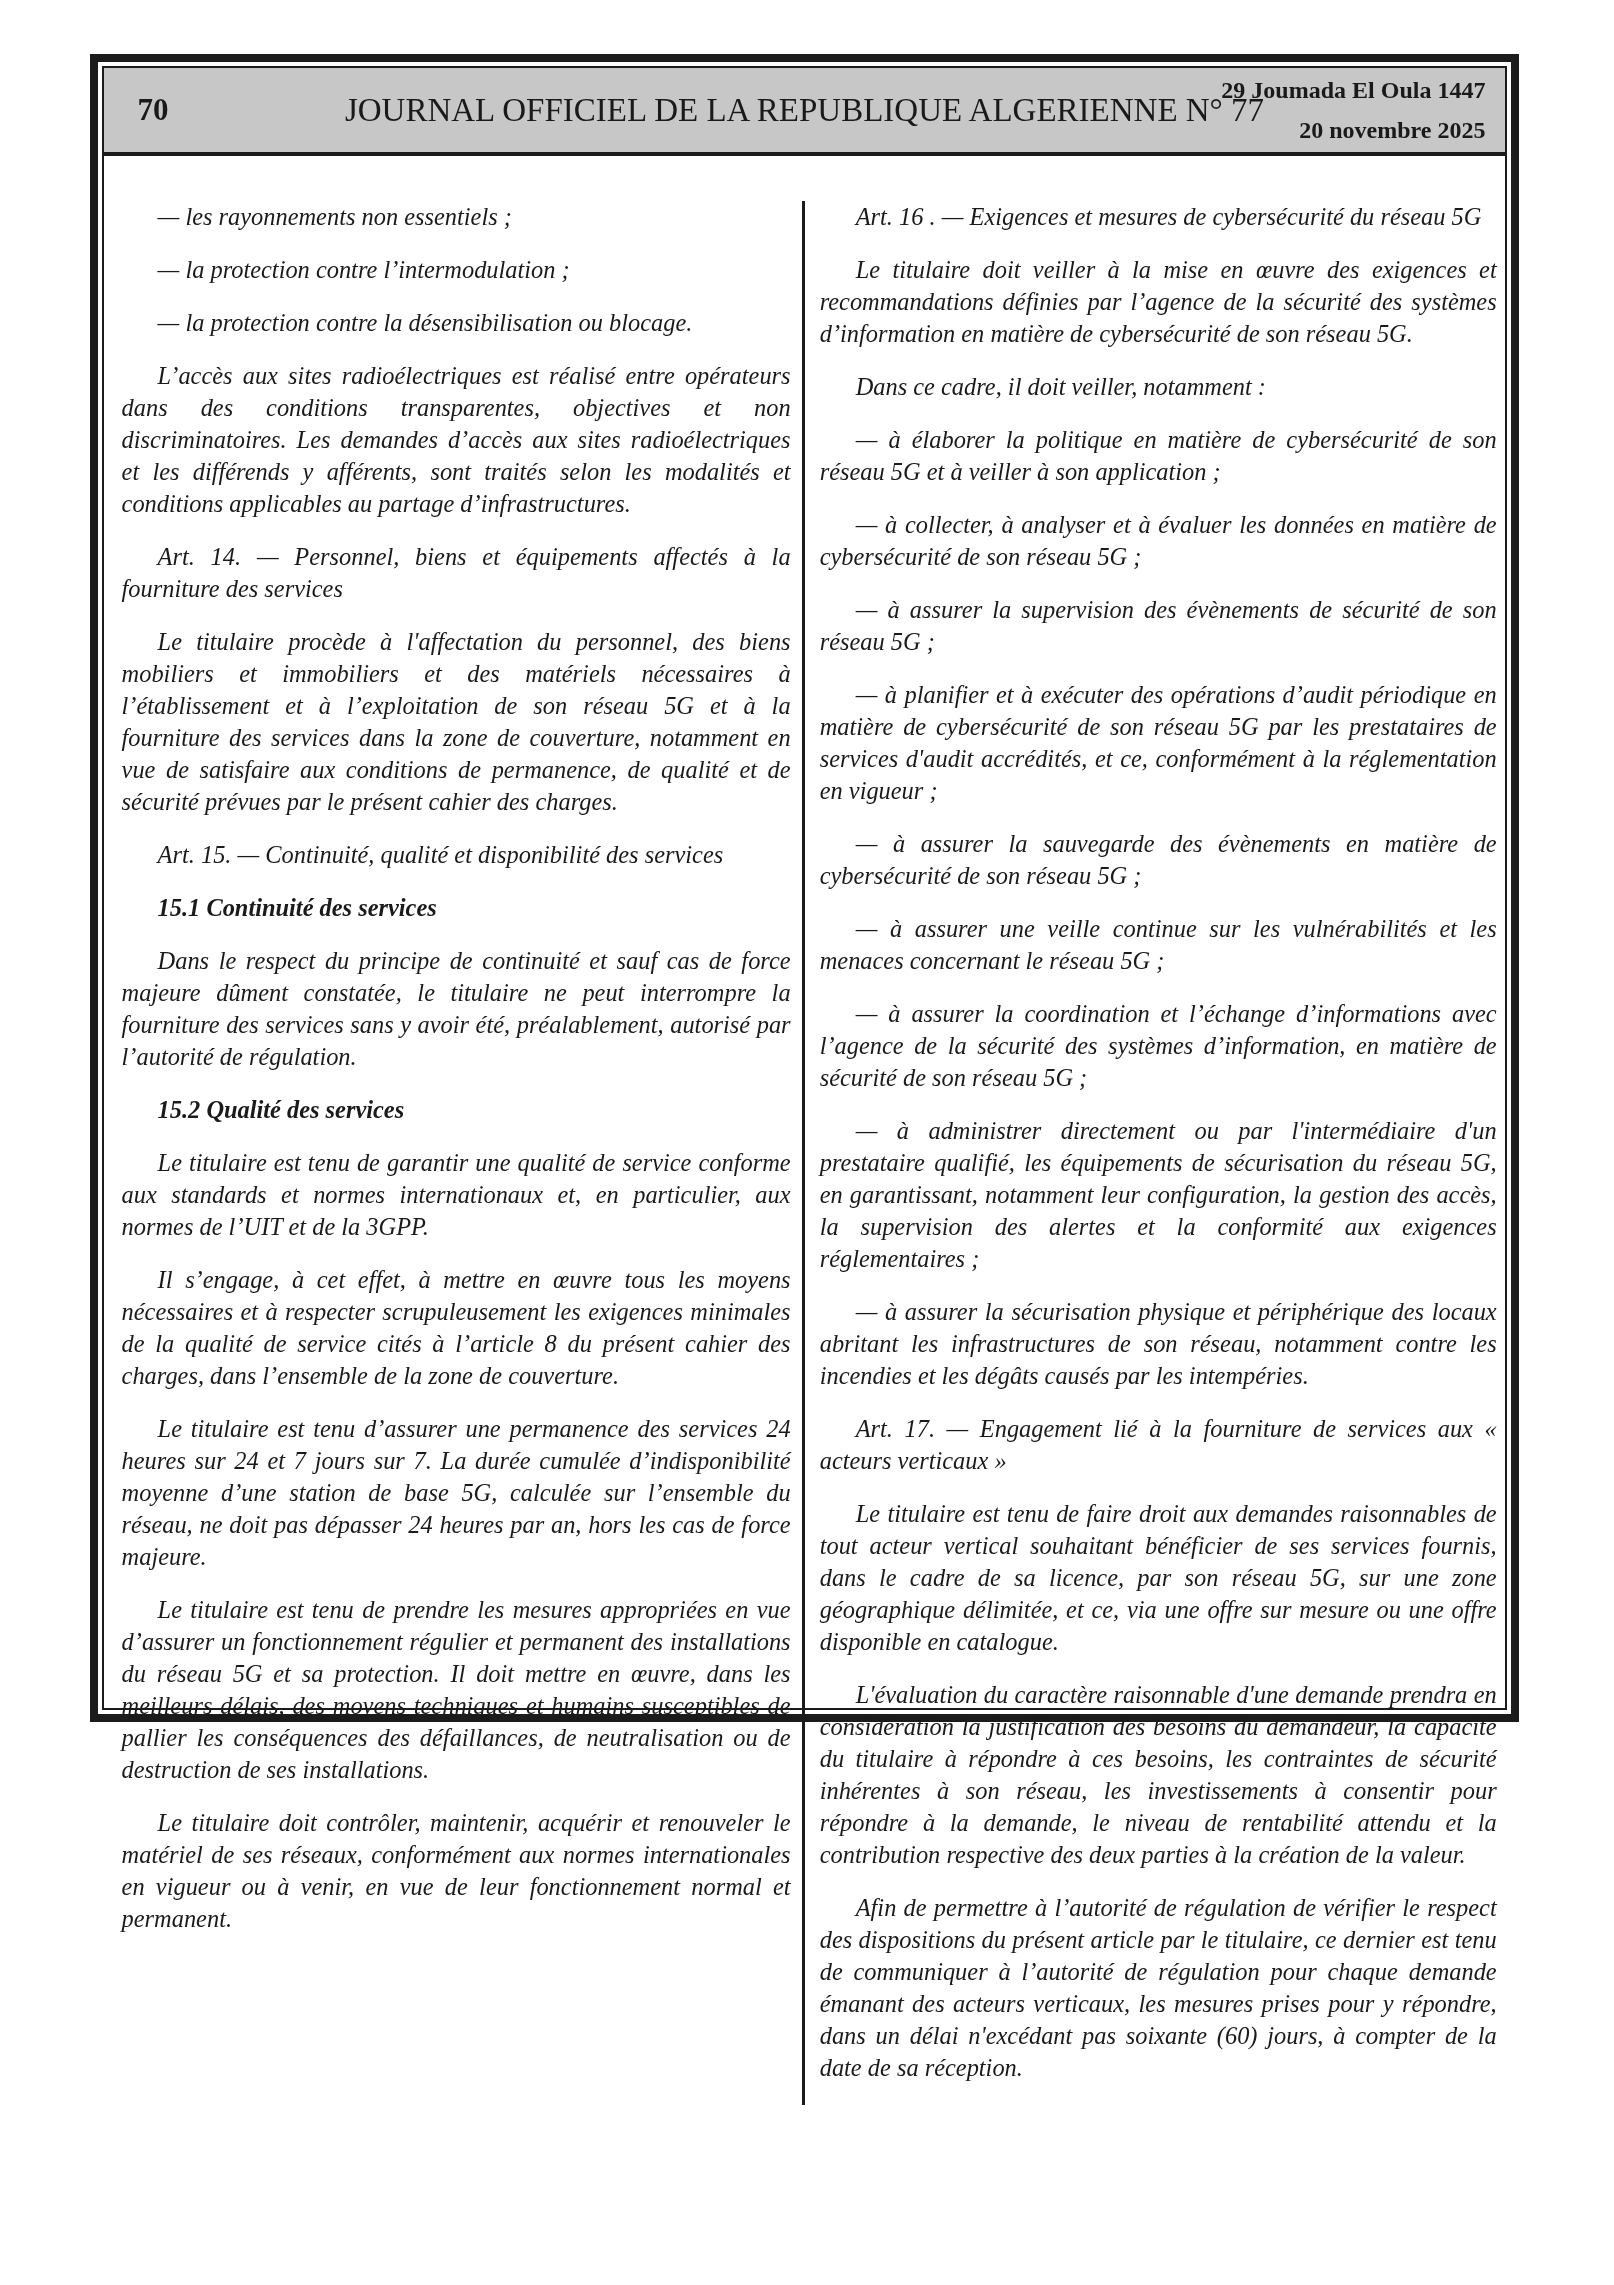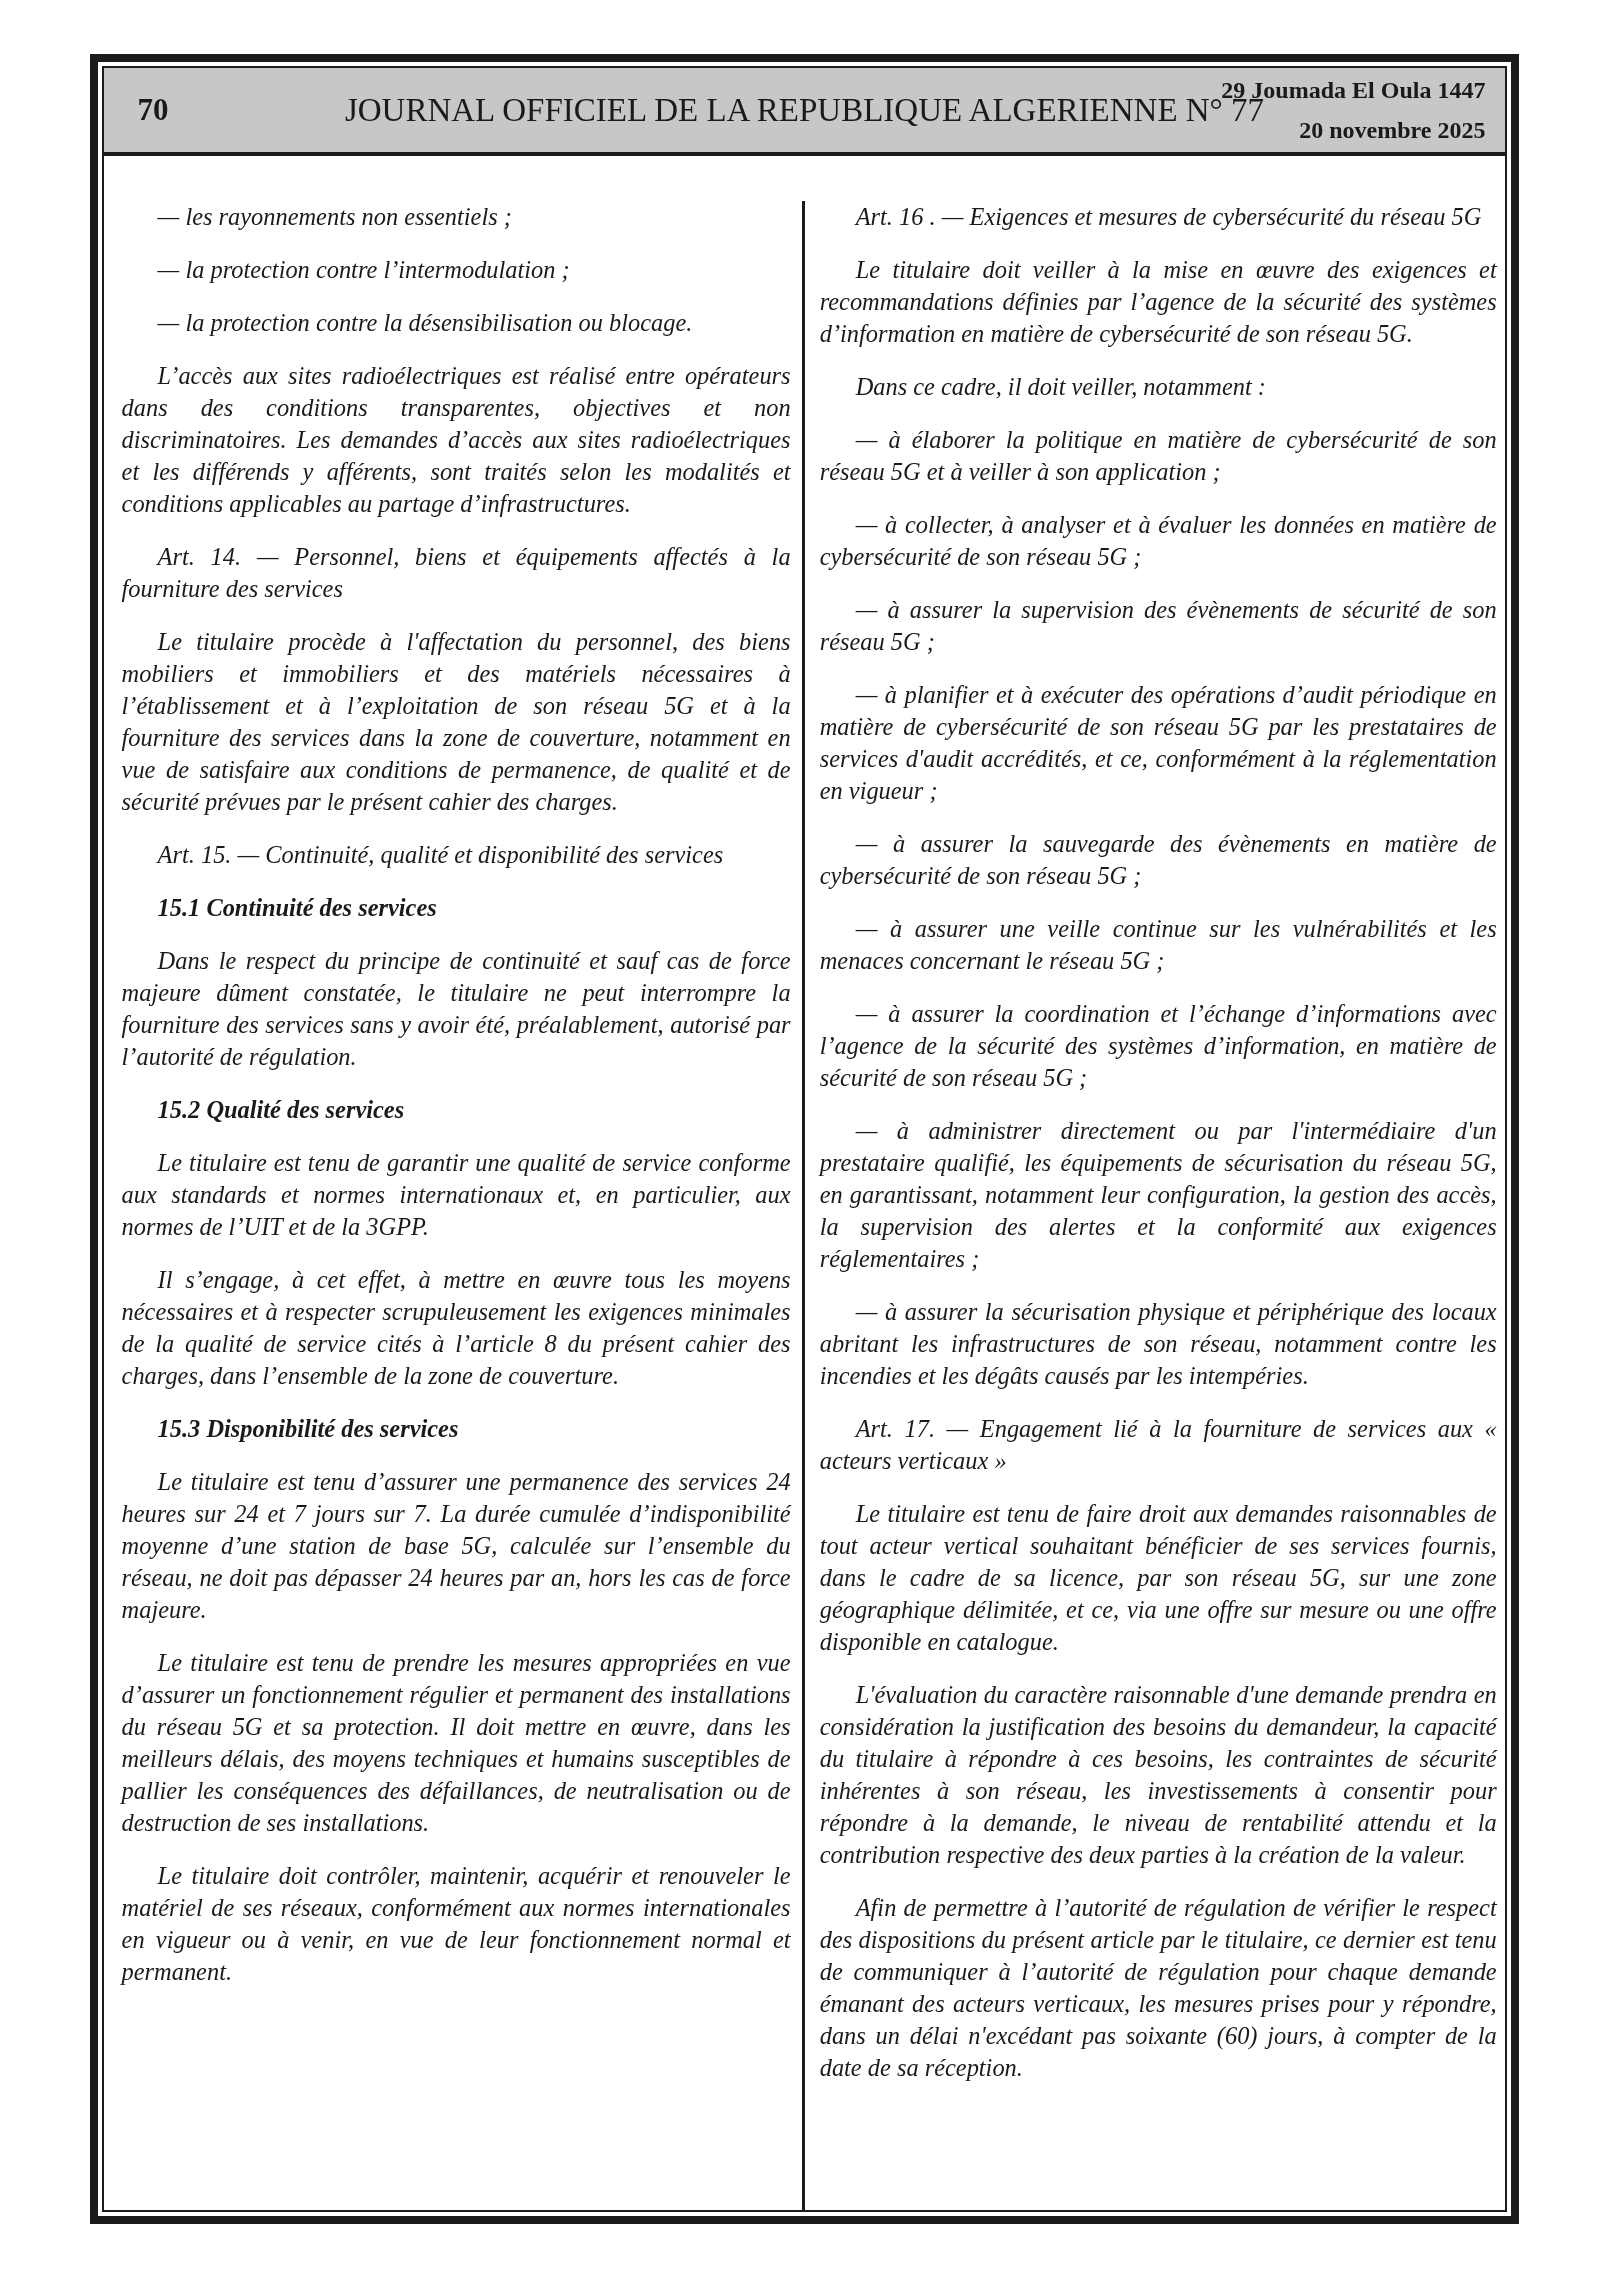--- a/index.html
+++ b/index.html
@@ -5,21 +5,21 @@
   html,body{margin:0;padding:0;background:#ffffff;}
   .page{
     position:relative;
     width:1615px;height:2285px;
     background:#ffffff;
     font-family:"Liberation Serif","DejaVu Serif",serif;
     color:#1a1a1a;
     overflow:hidden;
   }
   .frame-outer{
-    position:absolute;left:90px;top:54px;width:1429px;height:2170px;
+    position:absolute;left:90px;top:54px;width:1429px;height:1668px;
     border:8.1px solid #1b1b1b;
     box-sizing:border-box;
   }
   .frame-inner{
     position:absolute;left:3.6px;top:3.6px;right:3.6px;bottom:3.6px;
     border:2.7px solid #1b1b1b;
     box-sizing:border-box;
     display:flex;flex-direction:column;
   }
   .masthead{
@@ -93,21 +93,20 @@
             <p class="blk">— la protection contre la désensibilisation ou blocage.</p>
             <p class="blk">L’accès aux sites radioélectriques est réalisé entre opérateurs dans des conditions transparentes, objectives et non discriminatoires. Les demandes d’accès aux sites radioélectriques et les différends y afférents, sont traités selon les modalités et conditions applicables au partage d’infrastructures.</p>
             <p class="blk">Art. 14. — Personnel, biens et équipements affectés à la fourniture des services</p>
             <p class="blk">Le titulaire procède à l'affectation du personnel, des biens mobiliers et immobiliers et des matériels nécessaires à l’établissement et à l’exploitation de son réseau 5G et à la fourniture des services dans la zone de couverture, notamment en vue de satisfaire aux conditions de permanence, de qualité et de sécurité prévues par le présent cahier des charges.</p>
             <p class="blk">Art. 15. — Continuité, qualité et disponibilité des services</p>
             <p class="blk heading-bold">15.1 Continuité des services</p>
             <p class="blk">Dans le respect du principe de continuité et sauf cas de force majeure dûment constatée, le titulaire ne peut interrompre la fourniture des services sans y avoir été, préalablement, autorisé par l’autorité de régulation.</p>
             <p class="blk heading-bold">15.2 Qualité des services</p>
             <p class="blk">Le titulaire est tenu de garantir une qualité de service conforme aux standards et normes internationaux et, en particulier, aux normes de l’UIT et de la 3GPP.</p>
             <p class="blk">Il s’engage, à cet effet, à mettre en œuvre tous les moyens nécessaires et à respecter scrupuleusement les exigences minimales de la qualité de service cités à l’article 8 du présent cahier des charges, dans l’ensemble de la zone de couverture.</p>
-            <p class="blk heading-bold">15.3 Disponibilité des services</p>
             <p class="blk">Le titulaire est tenu d’assurer une permanence des services 24 heures sur 24 et 7 jours sur 7. La durée cumulée d’indisponibilité moyenne d’une station de base 5G, calculée sur l’ensemble du réseau, ne doit pas dépasser 24 heures par an, hors les cas de force majeure.</p>
             <p class="blk">Le titulaire est tenu de prendre les mesures appropriées en vue d’assurer un fonctionnement régulier et permanent des installations du réseau 5G et sa protection. Il doit mettre en œuvre, dans les meilleurs délais, des moyens techniques et humains susceptibles de pallier les conséquences des défaillances, de neutralisation ou de destruction de ses installations.</p>
             <p class="blk">Le titulaire doit contrôler, maintenir, acquérir et renouveler le matériel de ses réseaux, conformément aux normes internationales en vigueur ou à venir, en vue de leur fonctionnement normal et permanent.</p>
           </div>
         <div class="col-divider"></div>
         <div class="col col-right" id="right-column">
             <p class="blk">Art. 16 . — Exigences et mesures de cybersécurité du réseau 5G</p>
             <p class="blk">Le titulaire doit veiller à la mise en œuvre des exigences et recommandations définies par l’agence de la sécurité des systèmes d’information en matière de cybersécurité de son réseau 5G.</p>
             <p class="blk">Dans ce cadre, il doit veiller, notamment :</p>
             <p class="blk">— à élaborer la politique en matière de cybersécurité de son réseau 5G et à veiller à son application ;</p>

